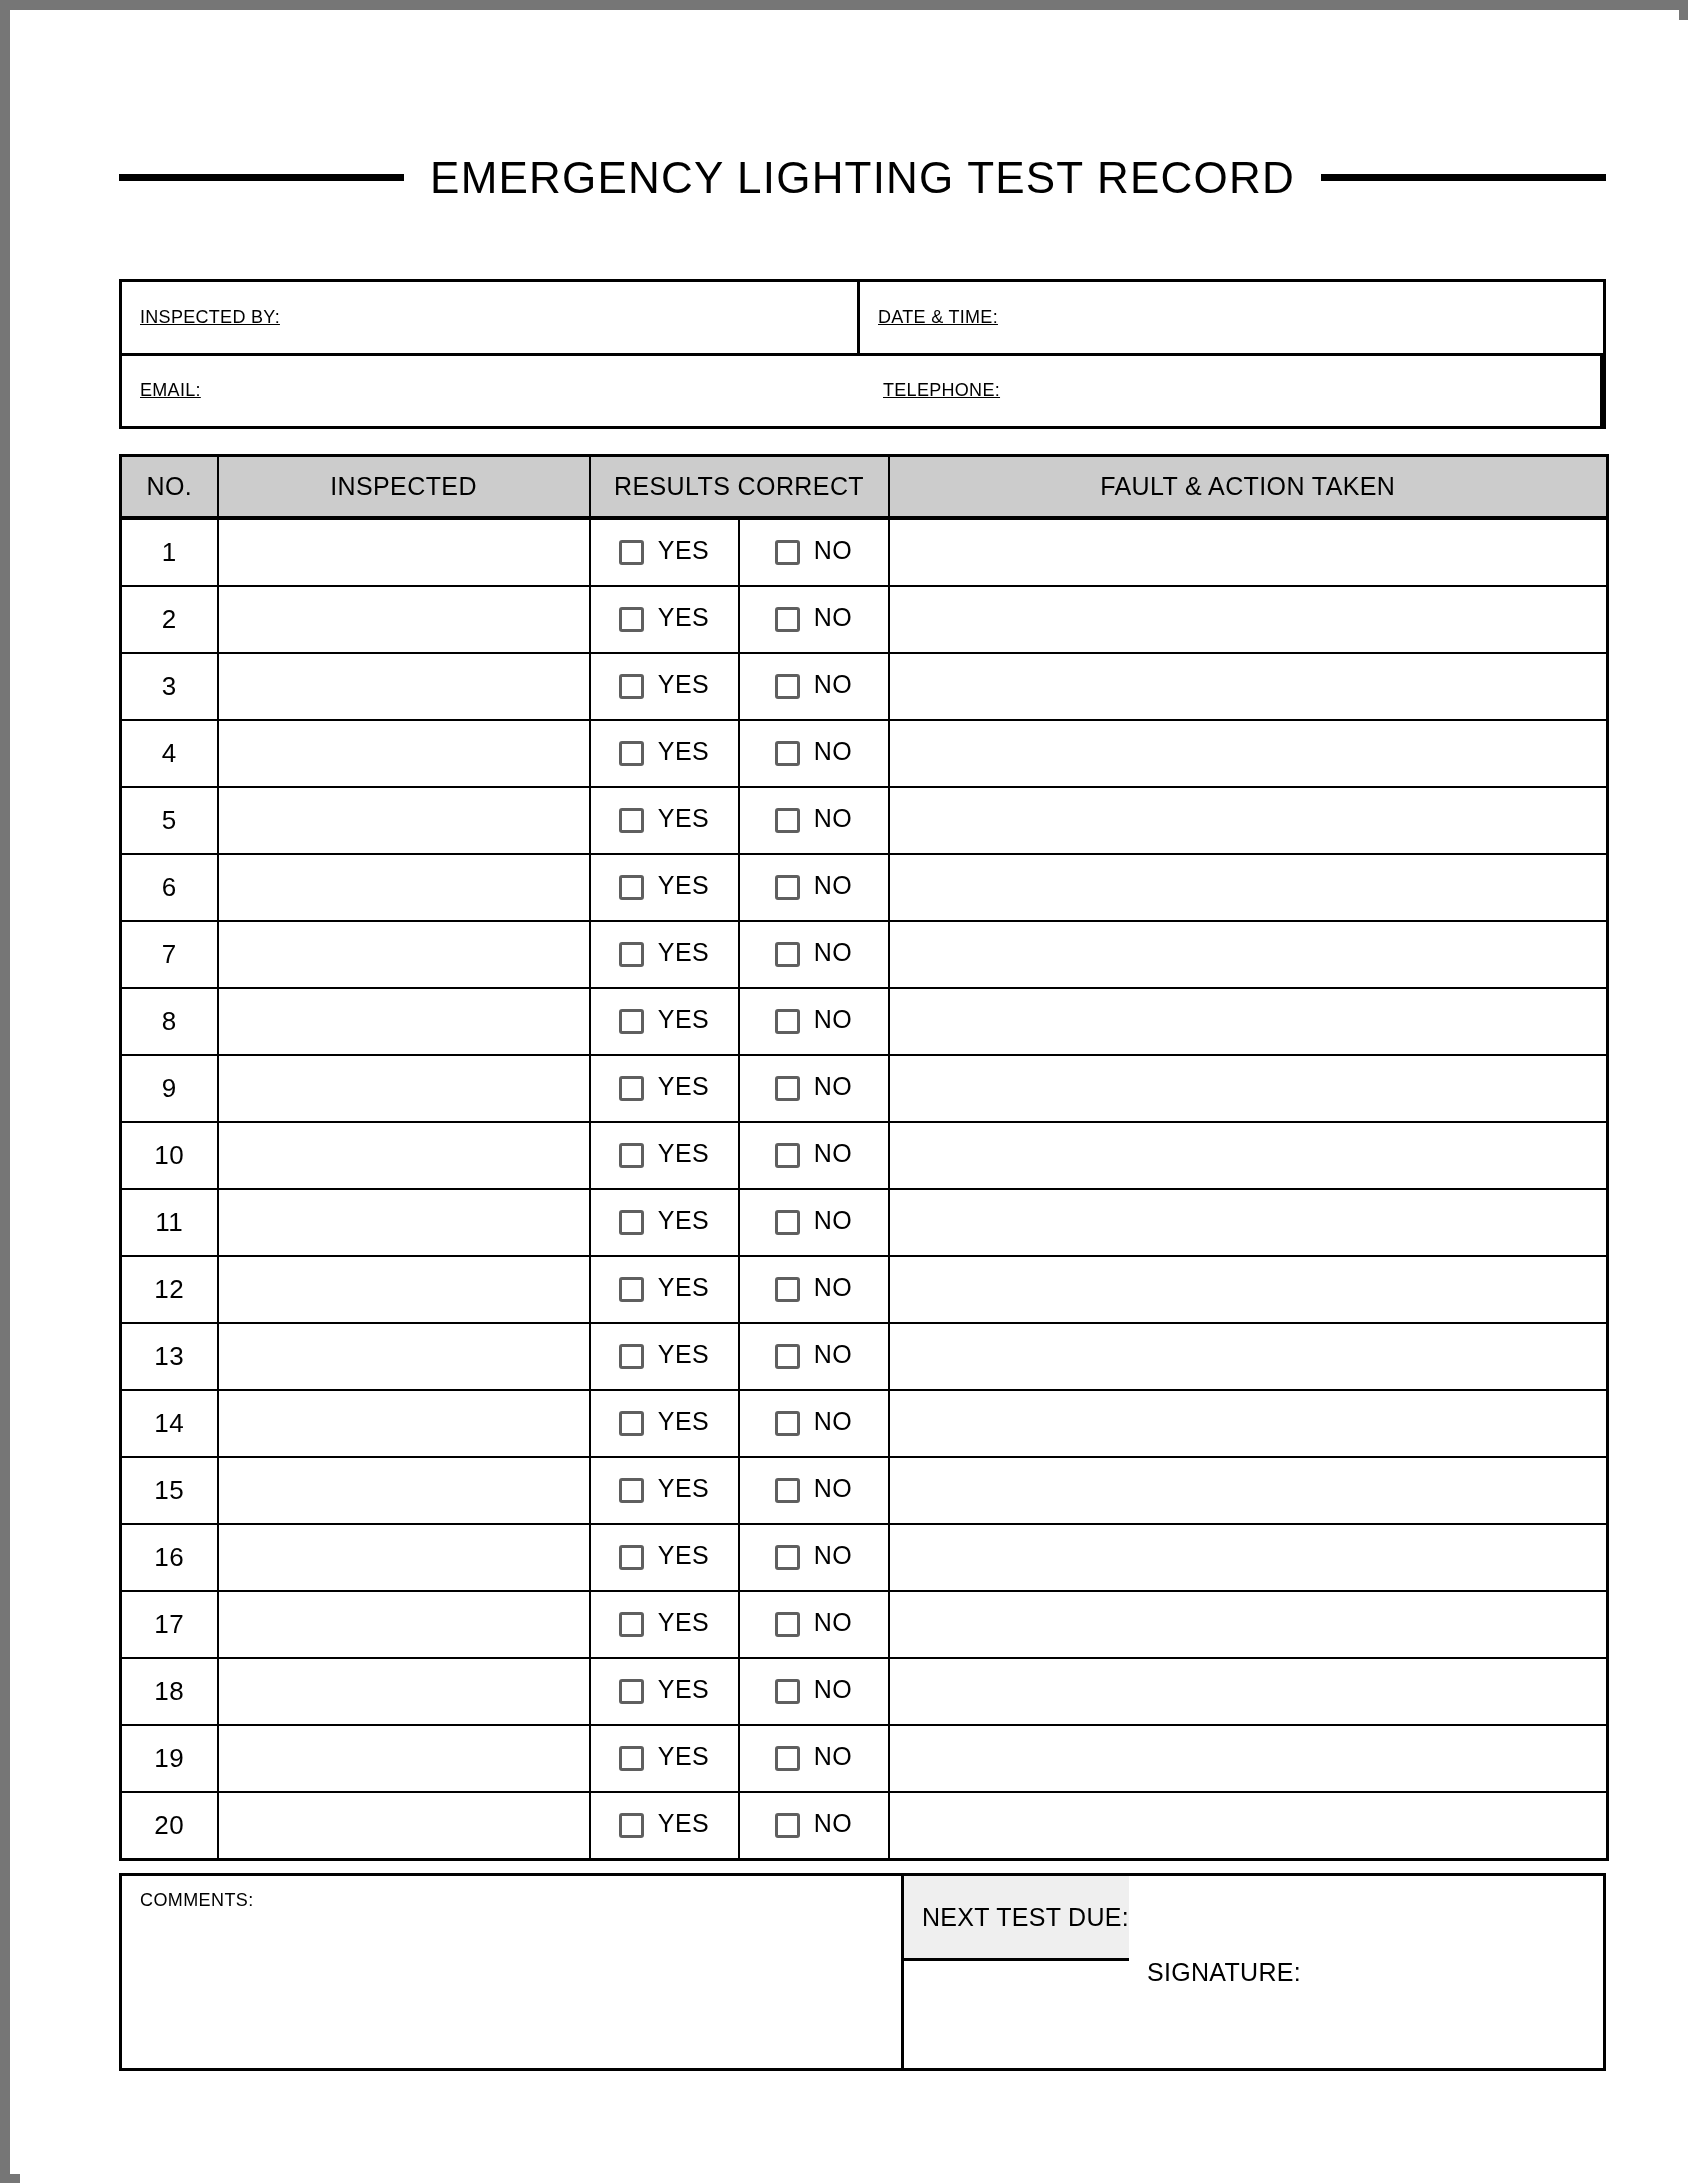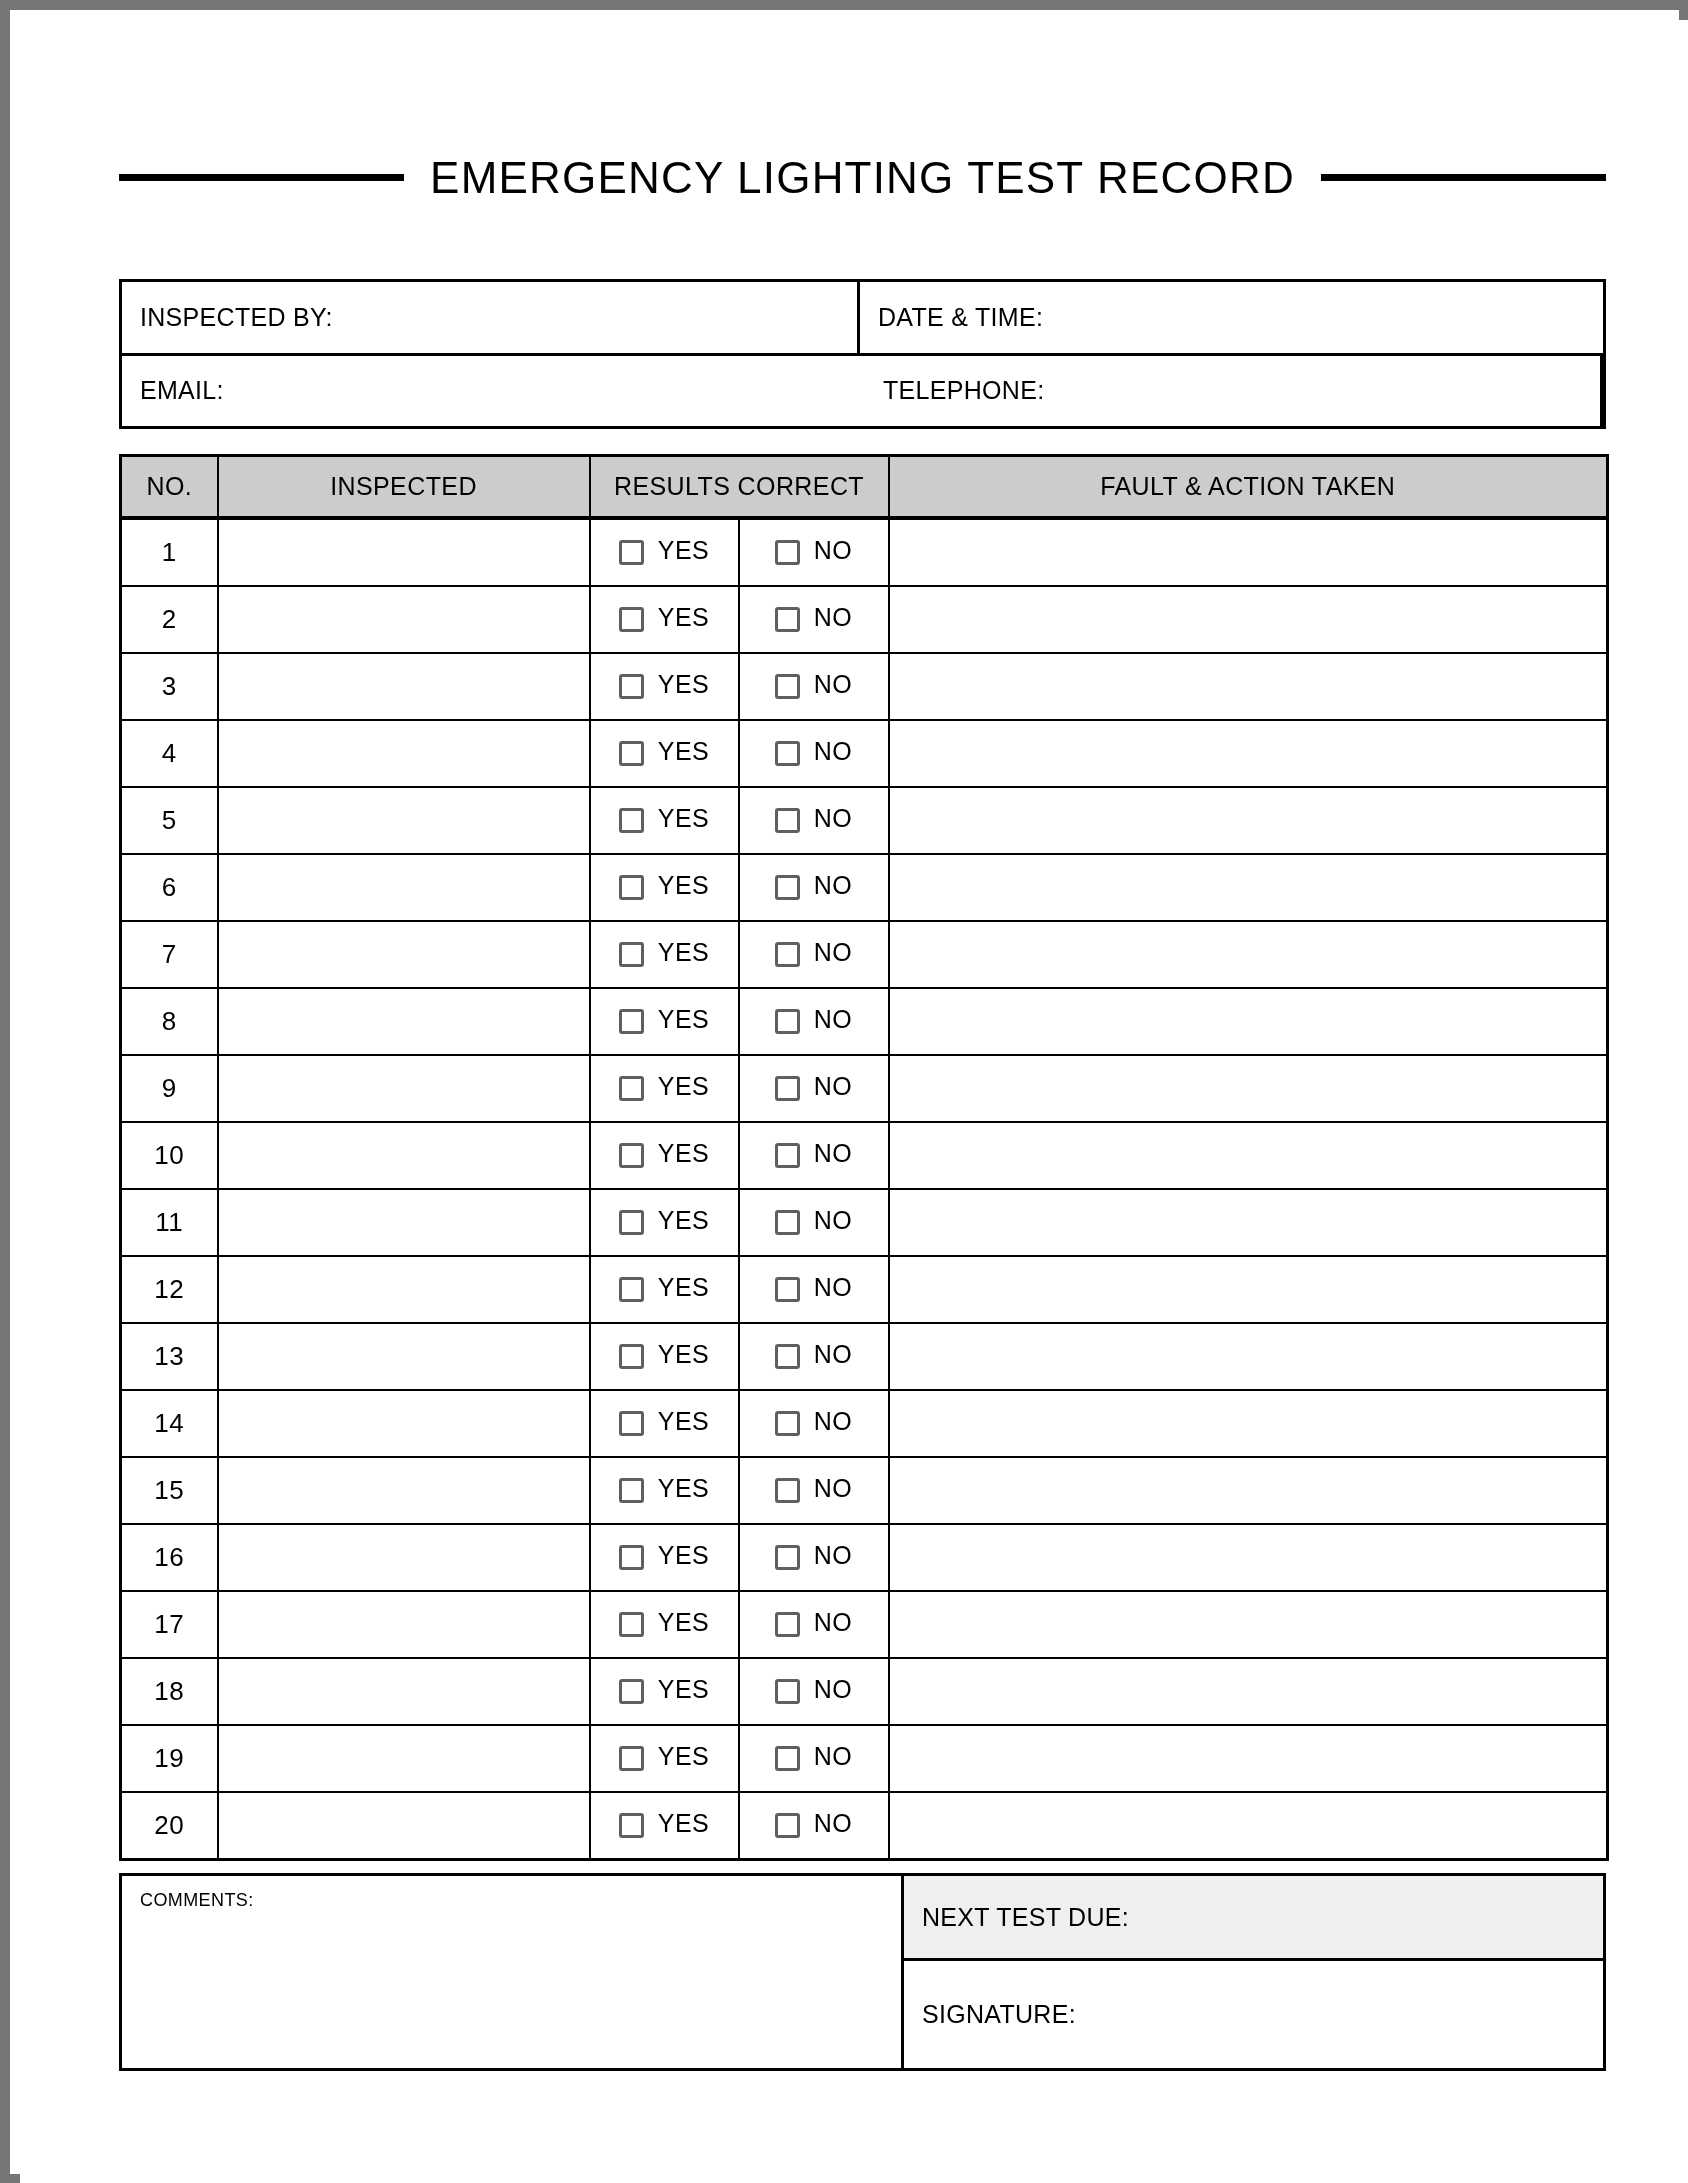--- a/index.html
+++ b/index.html
@@ -74,22 +74,23 @@
     flex: 1 1 50%;
     display: flex;
     min-height: 0;
   }
   .info-row.top { border-bottom: 3px solid #000; }
   .info-cell {
     display: flex;
     align-items: center;
     padding-left: 18px;
     box-sizing: border-box;
-    font-size: 25px;
+    font-size: 18px;
     letter-spacing: 0.3px;
+    text-decoration: underline;
   }
   .info-cell.left {
     width: 738px;
     border-right: 3px solid #000;
   }
   .info-cell.right { flex: 1 1 auto; }
 
   
   .main-table {
     position: absolute;
@@ -167,21 +168,21 @@
     width: 782px;
     border-right: 3px solid #000;
     box-sizing: border-box;
     padding: 14px 16px 0 18px;
     font-size: 18px;
     letter-spacing: 0.4px;
   }
   .footer-right {
     flex: 1 1 auto;
     display: flex;
-    flex-direction: column;
+    flex-direction: row;
     border-radius: 16px;
   }
   .next-test-cell {
     height: 85px;
     box-sizing: border-box;
     background: #efefef;
     border-bottom: 3px solid #000;
     display: flex;
     align-items: center;
     padding-left: 18px;

